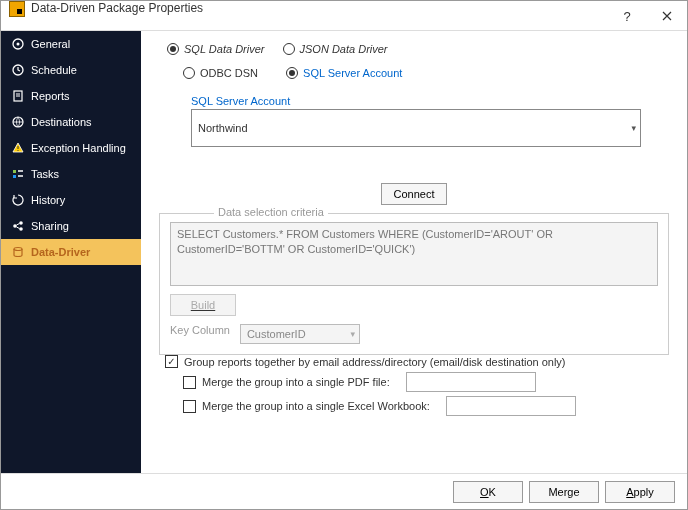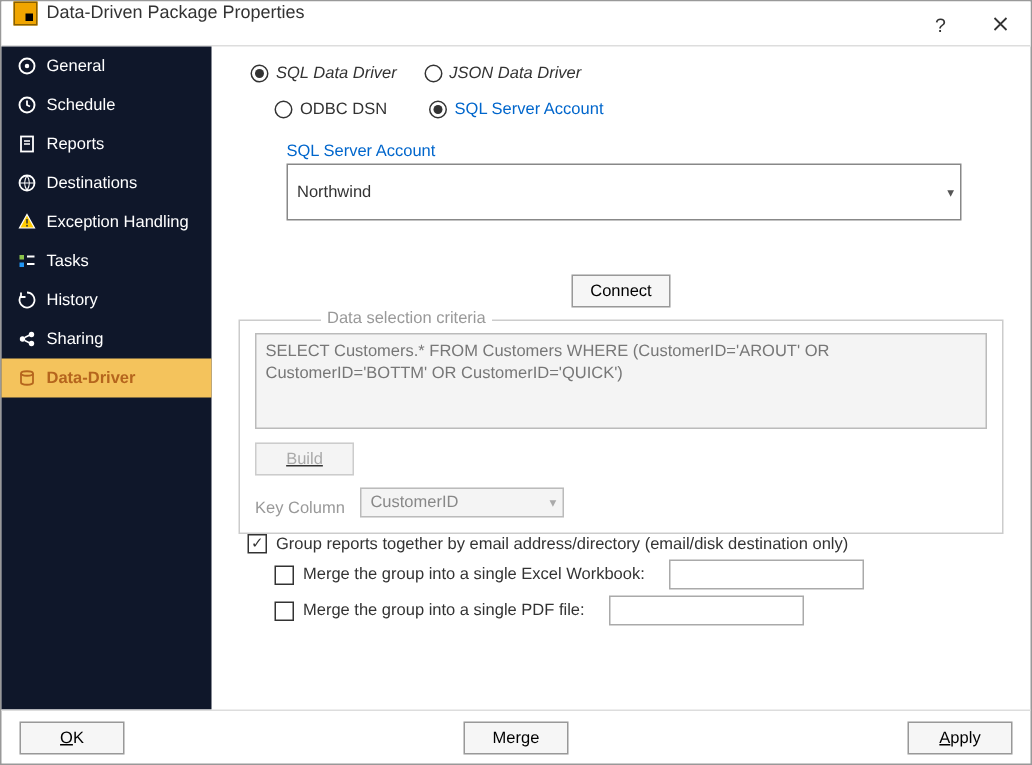--- a/index.html
+++ b/index.html
@@ -26,30 +26,30 @@
 .field-label { color: #0066cc; margin: 6px 0 2px 32px; }
 .select-box { margin-left: 32px; width: 450px; height: 38px; border: 1px solid #888; background: #fff; display: flex; align-items: center; padding: 0 6px; position: relative; }
 .select-box .arrow { position: absolute; right: 4px; top: 50%; transform: translateY(-50%); font-size: 9px; color: #555; }
 .connect-row { display: flex; justify-content: center; margin-top: 36px; }
 .btn { min-width: 66px; height: 22px; border: 1px solid #999; background: #f6f6f6; font-size: 11px; cursor: pointer; padding: 0 12px; }
 .fieldset { border: 1px solid #ccc; margin-top: 8px; padding: 8px 10px 10px 10px; position: relative; }
 .fieldset .legend { position: absolute; top: -8px; left: 8px; background: #fff; padding: 0 4px; color: #999; font-size: 11px; margin-left: 46px; }
 .sql-area { width: 100%; height: 64px; border: 1px solid #bbb; background: #f4f4f4; color: #777; font-size: 11px; padding: 4px 6px; resize: none; font-family: inherit; line-height: 1.35; }
 .build-row { display: flex; justify-content: flex-start; margin-top: 6px; text-decoration: underline; }
 .btn.disabled { color: #aaa; border-color: #ccc; background: #f4f4f4; cursor: default; }
-.keycol-row { display: flex; align-items: flex-end; gap: 10px; margin-top: 8px; }
+.keycol-row { display: flex; align-items: flex-start; gap: 10px; margin-top: 8px; }
 .keycol-row .lbl { color: #999; }
-.keycol-row .sel { width: 136px; height: 20px; border: 1px solid #bbb; background: #f4f4f4; color: #888; display: flex; align-items: center; padding: 0 6px; position: relative; }
+.keycol-row .sel { width: 120px; height: 20px; border: 1px solid #bbb; background: #f4f4f4; color: #888; display: flex; align-items: center; padding: 0 6px; position: relative; }
 .keycol-row .sel .arrow { position: absolute; right: 4px; font-size: 9px; color: #aaa; }
 .check-row { display: flex; align-items: center; gap: 6px; margin-left: 6px; }
 .check-row.sub { margin-left: 24px; margin-top: 4px; }
 .chk { width: 13px; height: 13px; border: 1px solid #333; background: #fff; display: inline-flex; align-items: center; justify-content: center; font-size: 10px; }
 .chk.checked::after { content: "✓"; color: #333; font-size: 10px; line-height: 1; }
 .txt-in { width: 130px; height: 20px; border: 1px solid #aaa; background: #fff; margin-left: 10px; }
-.footer { height: 36px; border-top: 1px solid #ddd; display: flex; align-items: center; justify-content: space-between; gap: 6px; padding: 0 12px; }
+.footer { height: 36px; border-top: 1px solid #ddd; display: flex; align-items: center; justify-content: flex-end; gap: 6px; padding: 0 12px; }
 .footer .btn { min-width: 70px; }
 </style>
 </head>
 <body>
 
 <div class="window">
 
   <div class="titlebar">
     <div class="icon-box"></div>
     <div class="title">Data-Driven Package Properties</div>
@@ -199,26 +199,26 @@
           </div>
         </div>
       </div>
 
       <div class="check-row">
         <span class="chk checked"></span>
         <span>Group reports together by email address/directory (email/disk destination only)</span>
       </div>
       <div class="check-row sub">
         <span class="chk"></span>
-        <span>Merge the group into a single Excel Workbook:</span>
+        <span>Merge the group into a single PDF file:</span>
         <input class="txt-in" type="text" style="">
       </div>
       <div class="check-row sub">
         <span class="chk"></span>
-        <span>Merge the group into a single PDF file:</span>
+        <span>Merge the group into a single Excel Workbook:</span>
         <input class="txt-in" type="text" style="">
       </div>
 
     </div>
   </div>
 
   <div class="footer">
     <button class="btn"><u>O</u>K</button>
     <button class="btn">Merge</button>
     <button class="btn"><u>A</u>pply</button>

